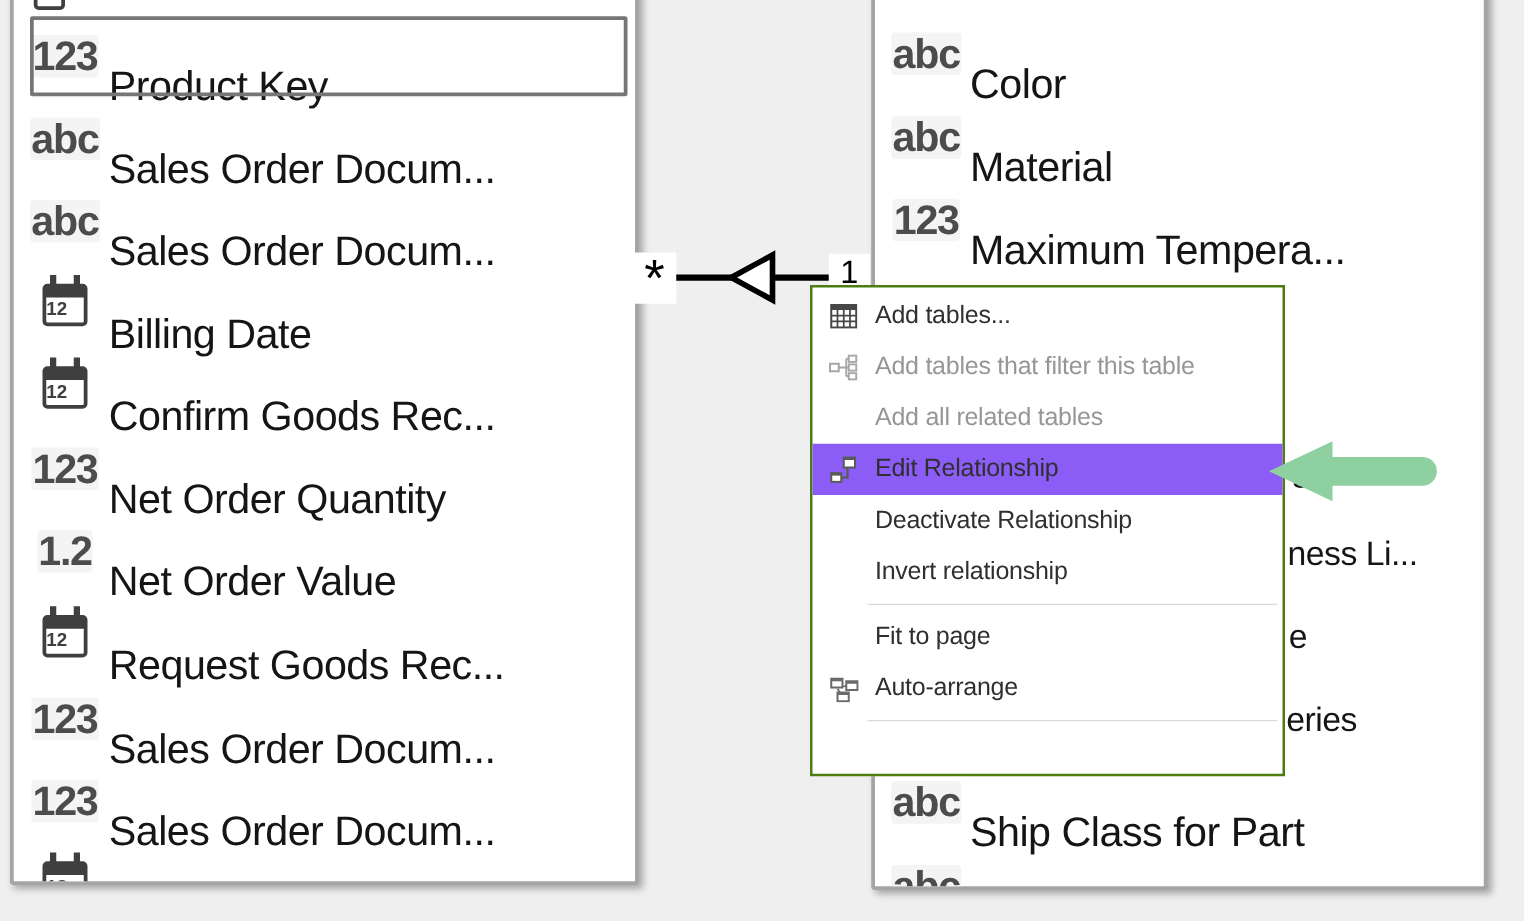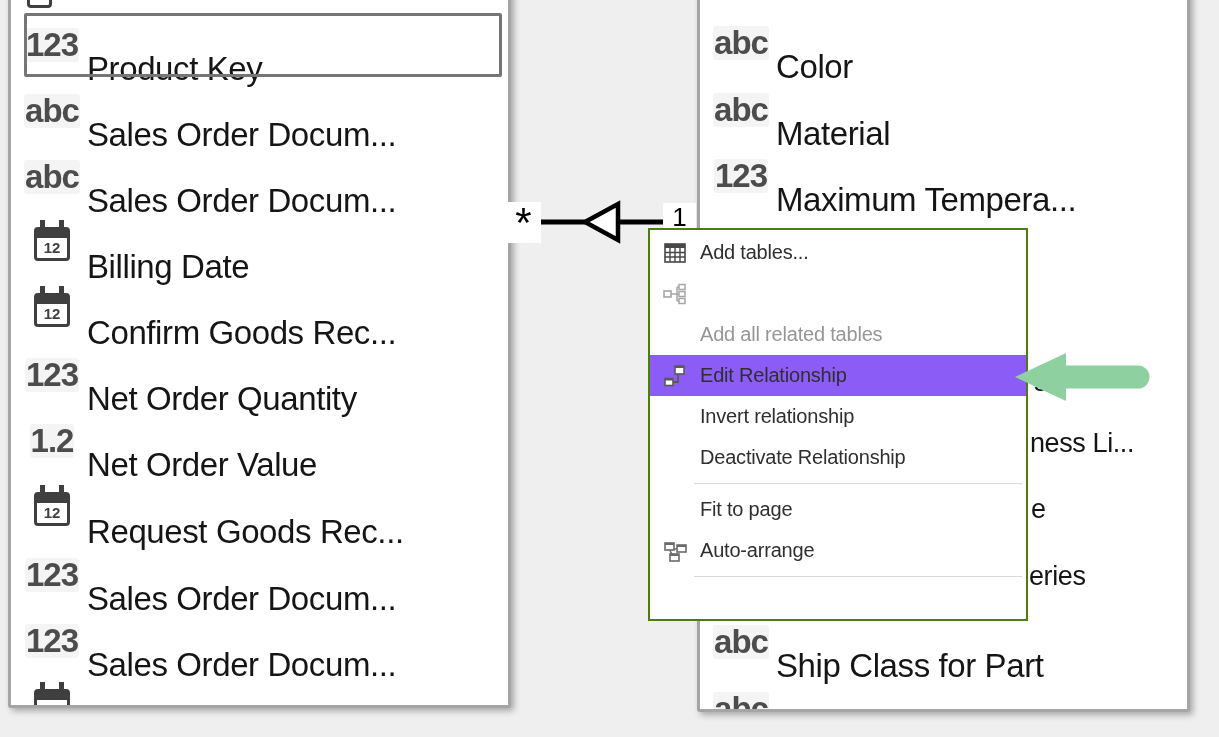--- a/index.html
+++ b/index.html
@@ -23,21 +23,21 @@
   .flabel { font-size:33px; color:#151515; letter-spacing:-0.4px; white-space:nowrap; margin-left:6px;margin-top:47px; }
 
   .dtype { font-size:33px; font-weight:600; color:#4c4c4c; letter-spacing:-1px;
            background:#f4f4f4; border-radius:3px; padding:0 1px; line-height:1.05; }
 
   
   .cal { position:relative; width:36px; height:34px; margin-top:2px;
          border:3px solid #3f3f3f; border-top:11px solid #3f3f3f; border-radius:4px; background:#fff; flex:none; }
   .cal .tab { position:absolute; top:-18px; width:5px; height:8px; background:#3f3f3f; }
   .cal .tab.tl { left:3px; } .cal .tab.tr { right:3px; }
-  .cal .cd { position:absolute; left:0; right:0; top:0; text-align:center;
+  .cal .cd { position:absolute; left:0; right:0; top:0; text-align:left;
              font-size:15px; line-height:19px; font-weight:700; color:#3f3f3f; font-style:normal; }
 
   .sel-outline { position:absolute; left:13px; top:60px; width:478px; height:64px;
                  border:3px solid #767676; border-radius:2px; z-index:3; }
 
   
   .cal-fragment { position:absolute; left:16px; top:23px; width:25px; height:32px;
                   border:3px solid #3f3f3f; border-radius:4px; background:#fff; }
   .txt-fragment { position:absolute; font-size:27px; color:#151515; letter-spacing:-0.4px;
                   line-height:46px; white-space:nowrap; }
@@ -231,20 +231,21 @@
     <div class="mi disabled">
       <span class="mi-icon">
         <svg width="24" height="22" viewBox="0 0 24 22">
           <rect x="1" y="8" width="7" height="6" fill="none" stroke="#a6a6a6" stroke-width="1.6"></rect>
           <path d="M8 11 H14 M14 4 V18 M14 4 H16 M14 11 H16 M14 18 H16" stroke="#a6a6a6" stroke-width="1.5" fill="none"></path>
           <rect x="16" y="1.5" width="6" height="5" fill="none" stroke="#a6a6a6" stroke-width="1.5"></rect>
           <rect x="16" y="8.5" width="6" height="5" fill="none" stroke="#a6a6a6" stroke-width="1.5"></rect>
           <rect x="16" y="15.5" width="6" height="5" fill="none" stroke="#a6a6a6" stroke-width="1.5"></rect>
         </svg>
       </span>
+      <span class="mi-label">Add tables that filter this table</span>
     </div>
 
     <div class="mi disabled">
       <span class="mi-icon"></span>
       <span class="mi-label">Add all related tables</span>
     </div>
 
     <div class="mi highlight">
       <span class="mi-icon">
         <svg width="22" height="22" viewBox="0 0 22 22">
@@ -253,26 +254,26 @@
           <rect x="1" y="13.5" width="8" height="2" fill="#5a5a5a"></rect>
           <rect x="11" y="1" width="9" height="8" fill="#fff" stroke="#5a5a5a" stroke-width="1.6"></rect>
           <rect x="11" y="1" width="9" height="2" fill="#5a5a5a"></rect>
         </svg>
       </span>
       <span class="mi-label">Edit Relationship</span>
     </div>
 
     <div class="mi">
       <span class="mi-icon"></span>
+      <span class="mi-label">Deactivate Relationship</span>
+    </div>
+
+    <div class="mi">
+      <span class="mi-icon"></span>
       <span class="mi-label">Invert relationship</span>
-    </div>
-
-    <div class="mi">
-      <span class="mi-icon"></span>
-      <span class="mi-label">Deactivate Relationship</span>
     </div>
 
     <div class="sep"></div>
 
     <div class="mi">
       <span class="mi-icon"></span>
       <span class="mi-label">Fit to page</span>
     </div>
 
     <div class="mi">

